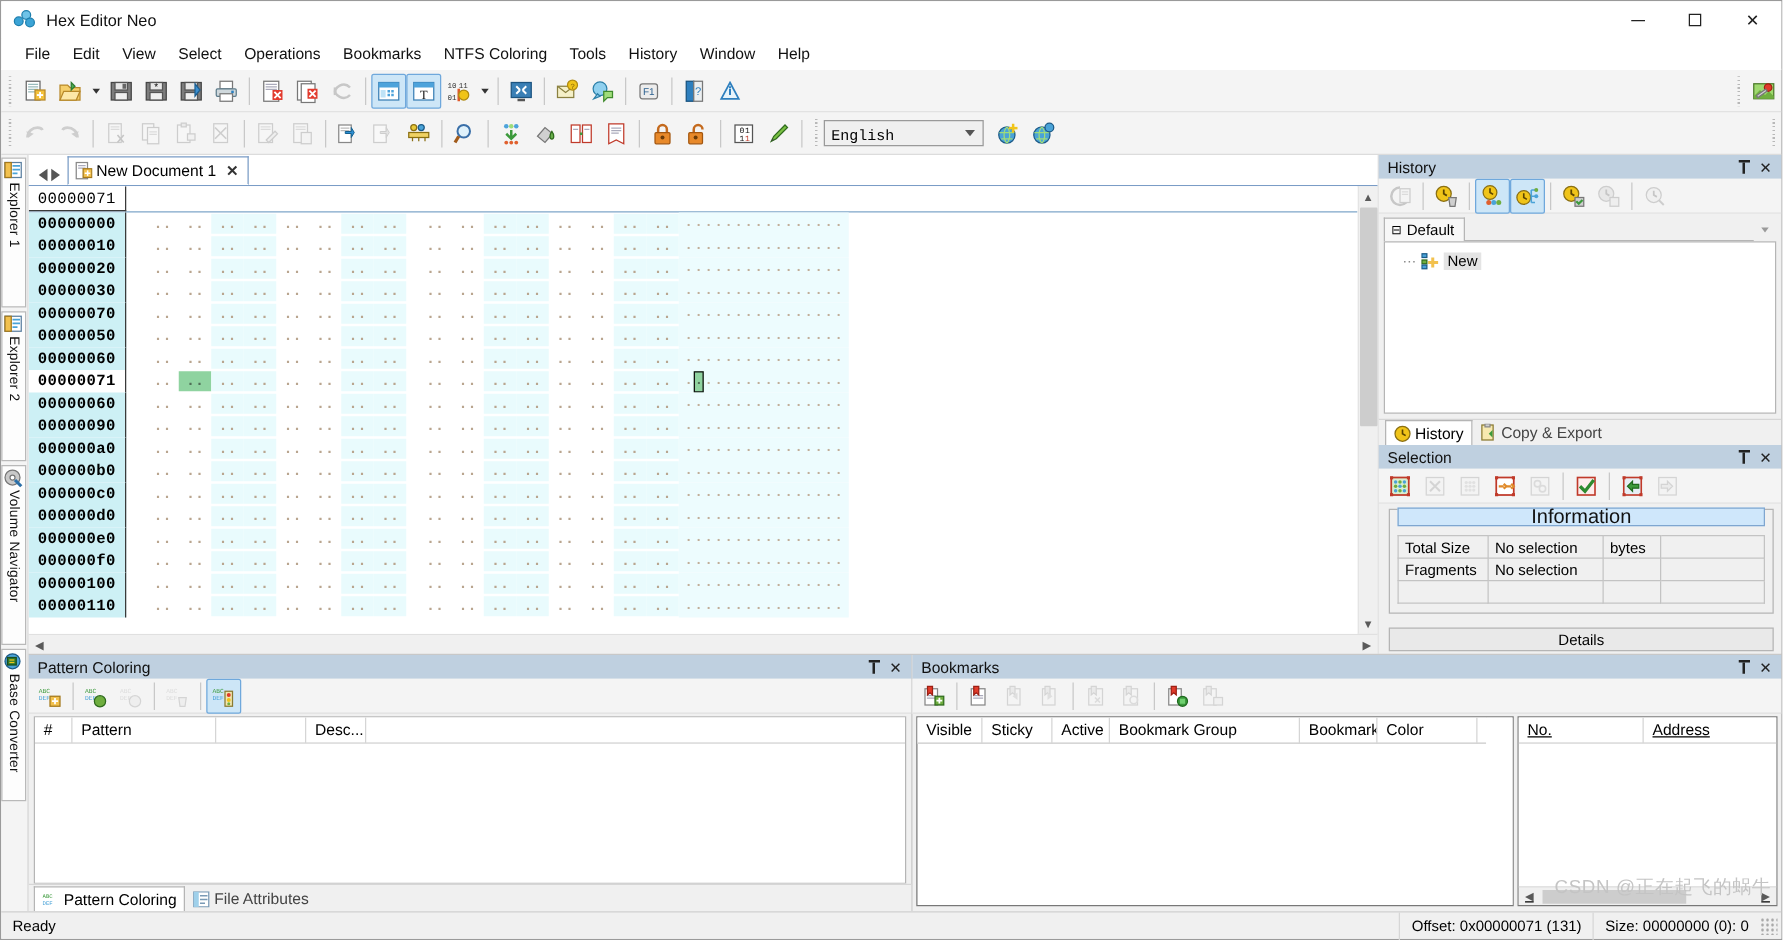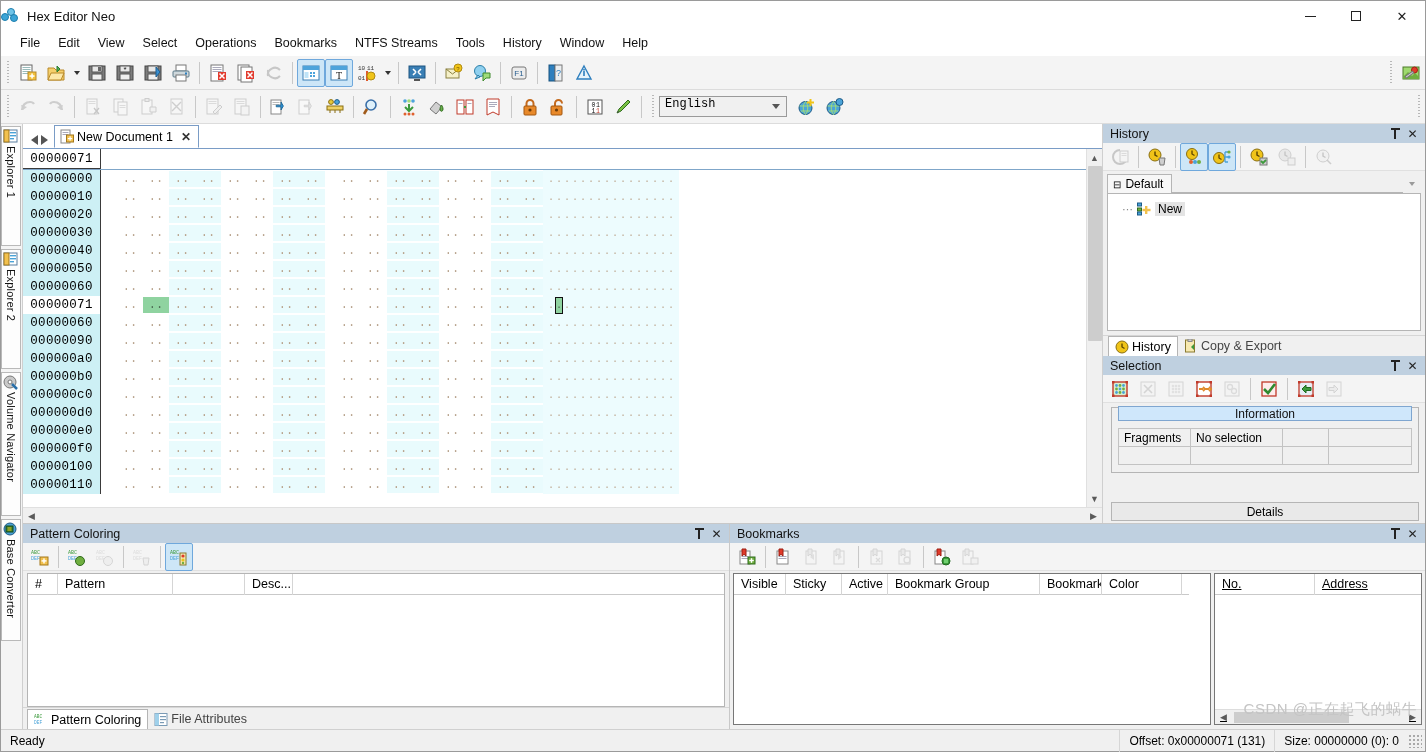--- a/index.html
+++ b/index.html
@@ -18,20 +18,21 @@
     display: flex; flex-direction: column;
     background: #ffffff;
     border: 1px solid #9a9a9a;
   }
 
   
   .titlebar {
     height: 30px; min-height: 30px;
     display: flex; align-items: center;
     background: #ffffff;
+    padding-left: 10px;
     position: relative;
   }
   .app-logo {
     width: 18px; height: 16px;
     margin-right: 8px;
     position: relative;
     flex: none;
   }
   .app-logo i {
     position: absolute; border-radius: 50%;
@@ -110,21 +111,21 @@
   }
   .tb-spacer { flex: 1 1 auto; }
 
   
   .ic { width: 20px; height: 20px; position: relative; display: block; }
 
   
   .lang-combo {
     width: 128px; height: 21px;
     border: 1px solid #9a9a9a; background: #f0f0f0;
-    display: flex; align-items: flex-start;
+    display: flex; align-items: flex-end;
     font-family: "Liberation Mono", monospace;
     font-size: 12px; padding-left: 5px;
     position: relative; flex: none;
   }
   .lang-combo .cb-caret {
     position: absolute; right: 6px; top: 7px;
     width: 0; height: 0;
     border-left: 4px solid transparent;
     border-right: 4px solid transparent;
     border-top: 5px solid #555;
@@ -223,21 +224,21 @@
     letter-spacing: 0px;
   }
   .hdr-cell.alt { background: #e4f8fb; }
   .hdr-gap { width: 10px; flex: none; }
 
   .hexrows {
     font-family: "Liberation Mono", monospace;
     font-size: 12.5px;
     position: relative;
   }
-  .hexrow { display: flex; height: 18px; align-items: flex-start; }
+  .hexrow { display: flex; height: 18px; align-items: flex-start; font-weight: bold; }
   .rw-off {
     width: 78px; min-width: 78px; height: 18px;
     display: flex; align-items: center; justify-content: center;
     background: #cdf0f5;
     border-right: 1px solid #3a3a3a;
     letter-spacing: .3px;
   }
   .hexrow.current .rw-off { background: #ffffff; }
   .rw-bytes {
     display: flex; align-items: center; height: 18px;
@@ -365,21 +366,21 @@
   
   .sel-body { flex: 1 1 auto; background: #f0f0f0; padding: 4px 6px 2px 8px; min-height:0; display:flex; flex-direction:column;}
   .grp {
     border: 1px solid #b5b5b5; position: relative;
     padding: 6px 6px 7px 6px; margin-bottom: 6px; background: #f0f0f0;
   }
   .grp-cap {
     position: absolute; top: -2px; left: 6px; right: 6px;
     height: 15px; background: #cfe7fb; border: 1px solid #7fa6d0;
     display: flex; align-items: center; justify-content: center;
-    font-size: 12px; color: #111;
+    font-size: 16px; color: #111;
   }
   .info-tbl {
     margin-top: 14px; width: 100%;
     border-collapse: collapse; background: #f0f0f0;
     font-size: 12px;
   }
   .info-tbl td {
     border: 1px solid #c3c3c3; height: 18px;
     padding: 0 5px; white-space: nowrap;
   }
@@ -480,21 +481,21 @@
     </div>
   </div>
 
   <div class="menubar">
     <div class="menu-item">File</div>
     <div class="menu-item">Edit</div>
     <div class="menu-item">View</div>
     <div class="menu-item">Select</div>
     <div class="menu-item">Operations</div>
     <div class="menu-item">Bookmarks</div>
-    <div class="menu-item">NTFS Streams</div>
+    <div class="menu-item">NTFS Coloring</div>
     <div class="menu-item">Tools</div>
     <div class="menu-item">History</div>
     <div class="menu-item">Window</div>
     <div class="menu-item">Help</div>
   </div>
 
   <div class="toolbar-row">
     <div class="tb-grip"></div>
 
     <div class="tb-btn">
@@ -1109,21 +1110,21 @@
                         <div class="ach">.</div>
                         <div class="ach">.</div>
                         <div class="ach">.</div>
                         <div class="ach">.</div>
                         <div class="ach">.</div>
                         <div class="ach">.</div>
                         <div class="ach">.</div>
                       </div>
                     </div>
                     <div class="hexrow">
-                      <div class="rw-off">00000040</div>
+                      <div class="rw-off">00000070</div>
                       <div class="rw-bytes">
                         <div class="byte">..</div>
                         <div class="byte">..</div>
                         <div class="byte alt">..</div>
                         <div class="byte alt">..</div>
                         <div class="byte">..</div>
                         <div class="byte">..</div>
                         <div class="byte alt">..</div>
                         <div class="byte alt">..</div>
                         <div class="gapcol"></div>
@@ -1900,20 +1901,26 @@
                   <path d="M14 10l-4-4v2.5H5v3h5V14z" fill="#e0e0e0" stroke="#aaa"></path>
                 </svg>
               </div>
             </div>
 
             <div class="sel-body">
               <div class="grp">
                 <div class="grp-cap">Information</div>
                 <table class="info-tbl">
                   <tbody>
+                      <tr>
+                    <td class="k">Total Size</td>
+                    <td class="v">No selection</td>
+                    <td class="u">bytes</td>
+                    <td></td>
+                  </tr>
                   <tr>
                     <td class="k">Fragments</td>
                     <td class="v">No selection</td>
                     <td class="u"></td>
                     <td></td>
                   </tr>
                   <tr>
                     <td class="k"></td>
                     <td class="v"></td>
                     <td class="u"></td>

